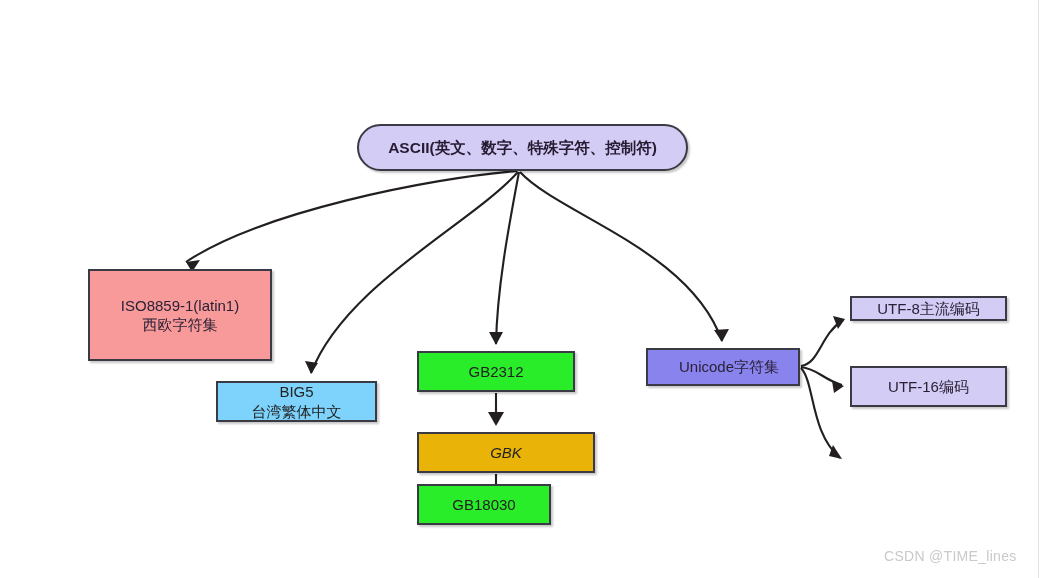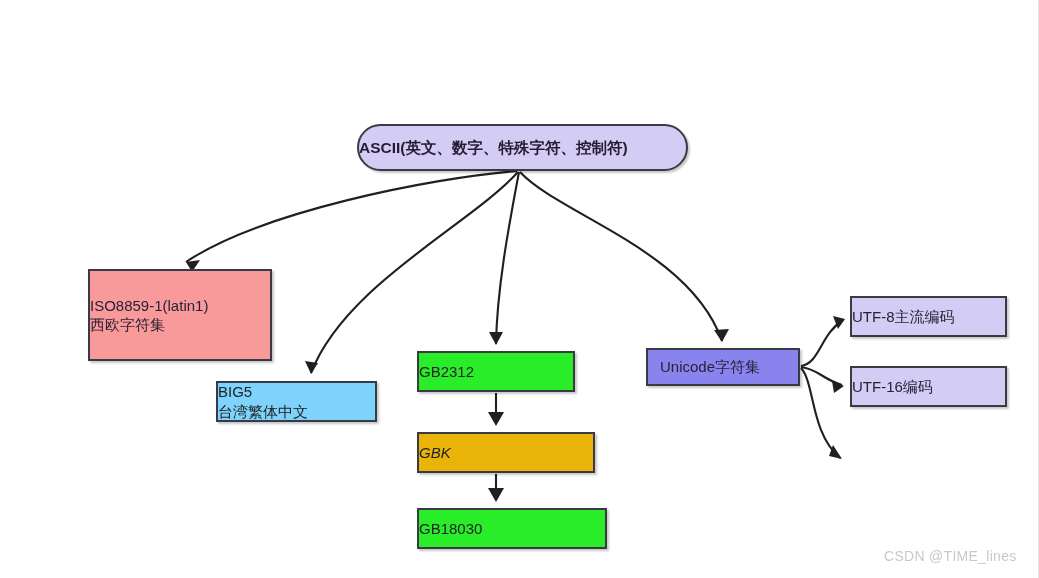--- a/index.html
+++ b/index.html
@@ -34,21 +34,21 @@
     font-size: 25px;
     font-weight: bold;
     color: #1f1f1f;
     letter-spacing: 0.5px;
   }
   .node {
     position: absolute;
     box-sizing: border-box;
     display: flex;
     flex-direction: column;
-    align-items: flex-start;
+    align-items: center;
     justify-content: center;
     text-align: center;
     line-height: 1.28;
     color: #2b2136;
     font-size: 15px;
     border: 2px solid #701a75;
     box-shadow: 2px 2px 2px rgba(0,0,0,0.22);
   }
   .node .line2 { display: block; }
   .node-ascii {
@@ -151,29 +151,29 @@
   </div>
 
   <div class="node node-green" style="left: 417px; top: 351px; width: 158px; height: 41px; background: rgb(42, 237, 42); border-color: rgb(58, 58, 69);">
     <span>GB2312</span>
   </div>
 
   <div class="node node-green" style="left: 417px; top: 432px; width: 178px; height: 41px; background: #eab308; border-color: rgb(58, 58, 69); font-style: italic;">
     <span>GBK</span>
   </div>
 
-  <div class="node node-green" style="left: 417px; top: 508px; width: 190px; height: 41px; background: rgb(42, 237, 42); border-color: rgb(58, 58, 69);">
+  <div class="node node-green" style="left: 417px; top: 484px; width: 134px; height: 41px; background: rgb(42, 237, 42); border-color: rgb(58, 58, 69);">
     <span>GB18030</span>
   </div>
 
   <div class="node" style="left: 646px; top: 348px; width: 154px; height: 38px; background: rgb(137, 131, 238); border-color: rgb(58, 58, 69); padding-left: 12px;">
     <span>Unicode字符集</span>
   </div>
 
-  <div class="node" style="left: 850px; top: 296px; width: 157px; height: 41px; background: rgb(211, 204, 245); border-color: rgb(58, 58, 69);">
+  <div class="node" style="left: 850px; top: 296px; width: 157px; height: 25px; background: rgb(211, 204, 245); border-color: rgb(58, 58, 69);">
     <span>UTF-8主流编码</span>
   </div>
 
   <div class="node" style="left: 850px; top: 366px; width: 157px; height: 41px; background: rgb(211, 204, 245); border-color: rgb(58, 58, 69);">
     <span>UTF-16编码</span>
   </div>
 
 
   <div class="watermark" style="left: 884px; top: 548px; color: rgb(201, 201, 201);">CSDN @TIME_lines</div>
 

